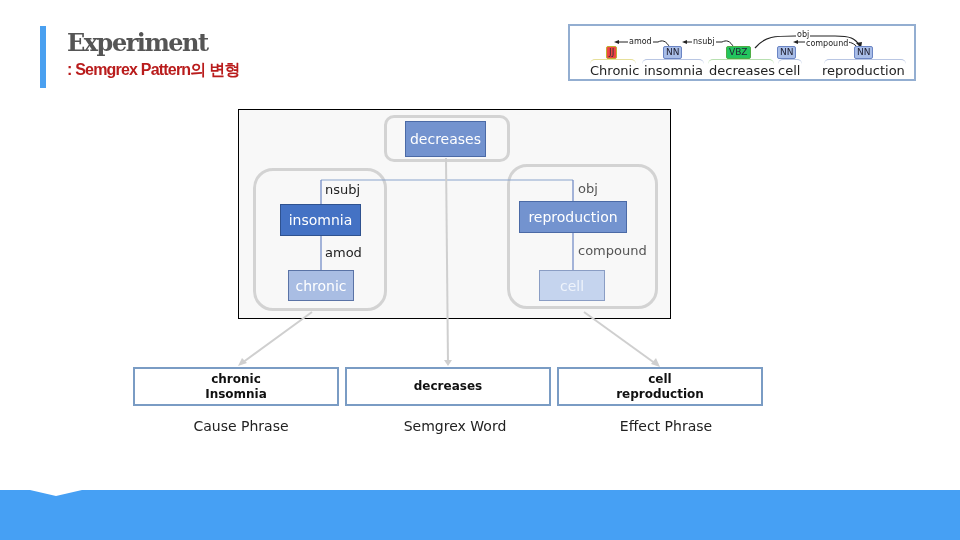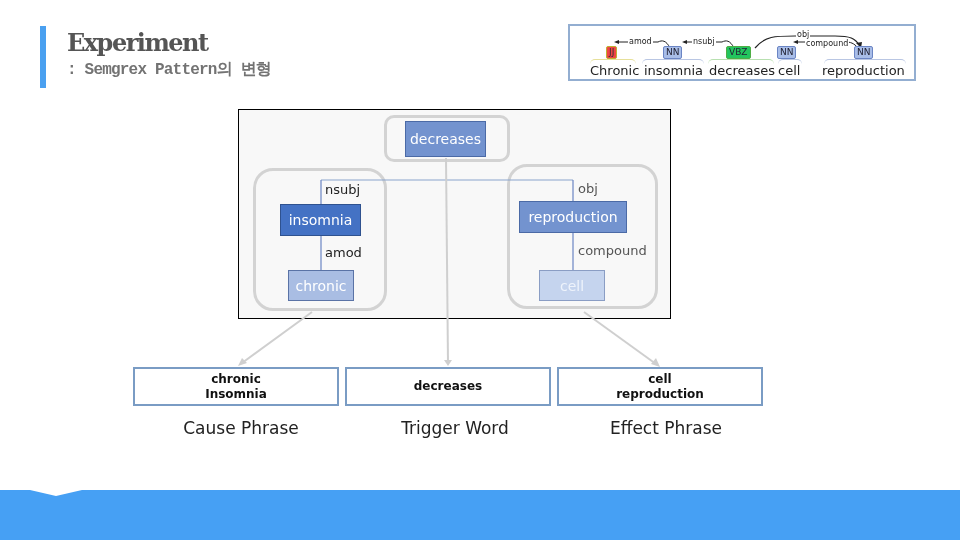--- a/index.html
+++ b/index.html
@@ -7,22 +7,22 @@
       width: 960px; height: 540px; position: relative; overflow: hidden;
       background: #ffffff;
       font-family: "DejaVu Sans", sans-serif;
     }
     .abs { position: absolute; }
 
     
     .title-bar { left: 40px; top: 26px; width: 6px; height: 62px; background: #4aa0f0; }
     .title { left: 67px; top: 24px; font-family: "DejaVu Serif", serif; font-weight: bold;
       font-size: 24px; color: #555555; letter-spacing: -1.5px; line-height: 38px; }
-    .subtitle { left: 67px; top: 60px; font-family: Liberation Mono, monospace; font-weight: bold;
-      font-size: 16px; color: #737373; letter-spacing: -0.8px; line-height: 20px; }
+    .subtitle { left: 67px; top: 60px; font-family: Liberation Sans, sans-serif; font-weight: bold;
+      font-size: 16px; color: #b91c1c; letter-spacing: -0.8px; line-height: 20px; }
 
     
     .parse-box { left: 568px; top: 24px; width: 348px; height: 57px; border: 2px solid #93aed1;
       background: #fff; box-sizing: border-box; }
     .parse-word { position: absolute; top: 37px; font-family: "DejaVu Sans", sans-serif; font-size: 13px;
       color: #222; line-height: 16px; }
     .tag { position: absolute; top: 20px; height: 11px; font-size: 9px; line-height: 11px;
       padding: 0 2px; border: 1px solid; border-radius: 2px; font-family: "DejaVu Sans", sans-serif; }
     .tag-jj { background: #ef4444; border-color: #c0b030; color: #333; }
     .tag-nn { background: #a8bde8; border-color: #6b85c4; color: #223; }
@@ -43,21 +43,21 @@
     .n-light { background: #a9bde3; border-color: #5a73a6; }
     .n-lighter { background: #c5d4ee; border-color: #8a9dc4; color: #eef3fb; }
     .edge-label { position: absolute; font-size: 13px; color: #222; line-height: 16px; }
     .edge-label.light { color: #555; }
 
     
     .result-box { position: absolute; top: 367px; height: 39px; border: 2px solid #7a9cc4;
       box-sizing: border-box; display: flex; align-items: center; justify-content: center;
       text-align: center; font-size: 12px; font-weight: bold; color: #111; line-height: 15px;
       background: #fff; flex-direction: column; }
-    .result-caption { position: absolute; top: 418px; font-size: 17px; color: #222; text-align: center; width: 204px; }
+    .result-caption { position: absolute; top: 418px; font-size: 14px; color: #222; text-align: center; width: 204px; }
 
     
     .footer { left: 0; top: 490px; width: 960px; height: 50px; background: #46a0f4; }
   </style>
 </head>
 <body>
 
 <div class="abs title-bar"></div>
 <div class="abs title">Experiment</div>
 <div class="abs subtitle">: Semgrex Pattern의 변형</div>
@@ -142,19 +142,19 @@
 </div>
 <div class="result-box" style="left:345px;width:206px;">
   <span>decreases</span>
 </div>
 <div class="result-box" style="left:557px;width:206px;">
   <span>cell</span>
   <span>reproduction</span>
 </div>
 
 <div class="result-caption" style="left:139px;">Cause Phrase</div>
-<div class="result-caption" style="left:353px;">Trigger Word</div>
+<div class="result-caption" style="left:353px;">Semgrex Word</div>
 <div class="result-caption" style="left:564px;">Effect Phrase</div>
 
 <div class="abs footer"></div>
 <svg class="abs" style="left:0;top:488px;" width="100" height="10">
   <polygon points="30,2 56,8 82,2" fill="#ffffff"></polygon>
 </svg>
 
 </body></html>

